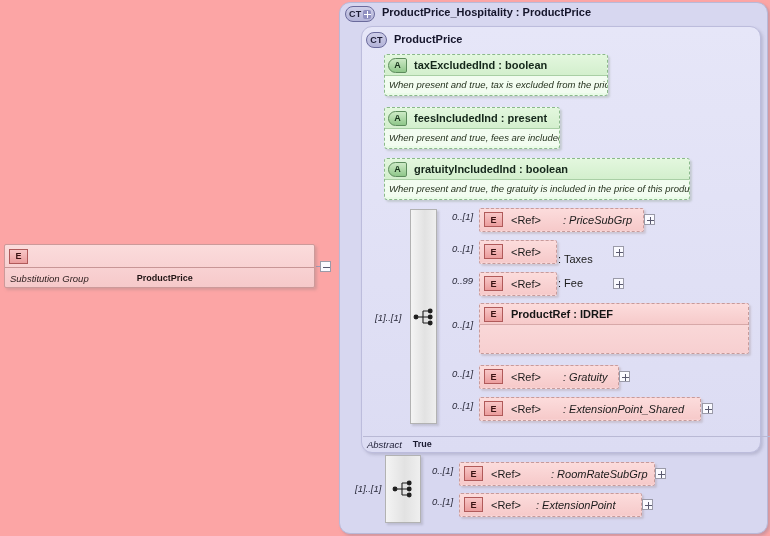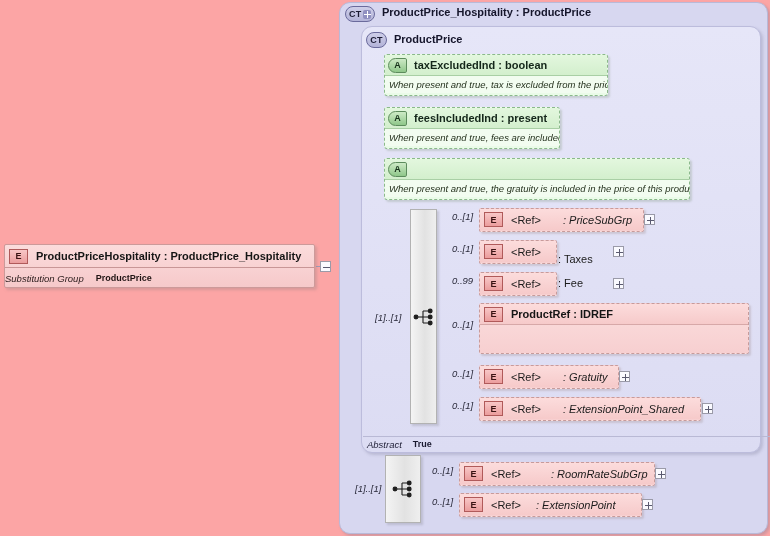--- a/index.html
+++ b/index.html
@@ -168,22 +168,24 @@
     border: 1px solid #cc9a9a;
     border-radius: 2px;
     background-image: linear-gradient(to bottom, #fbdcdc 0%, #f6c9ca 100%);
     box-shadow: 2px 2px 3px rgba(150,130,130,.35);
     overflow: hidden;
   }
   .el-root .el-head { height: 23px; background: transparent; border-bottom: 1px solid #c89696; }
   .el-root-foot {
     height: 20px;
     display: flex; align-items: center;
+    padding-left: 5px;
     font-size: 9.5px;
     background: transparent;
+    gap: 36px;
   }
   .sg-label { font-style: italic; color: #2a1c1c; }
   .sg-value { margin-left: 12px; font-weight: bold; color: #201414; font-style: normal; font-size: 9px; }
 
   
   .card {
     position: absolute;
     font-size: 9.5px; font-style: italic;
     color: #2a2a3a;
     white-space: nowrap;
@@ -289,20 +291,21 @@
     <div class="attr-head">
       <span class="badge-a">A</span>
       <span class="attr-name">feesIncludedInd : present</span>
     </div>
     <div class="attr-doc">When present and true, fees are included.</div>
   </div>
 
   <div class="attr-box" style="left:384px; top:158px; width:306px; height:42px;">
     <div class="attr-head">
       <span class="badge-a">A</span>
+      <span class="attr-name">gratuityIncludedInd : boolean</span>
     </div>
     <div class="attr-doc">When present and true, the gratuity is included in the price of this product.</div>
   </div>
 
   <div class="seq" style="left:410px; top:209px; width:27px; height:215px;">
     <svg width="22" height="18" viewBox="0 0 22 18">
       <g stroke="#1d1d1d" stroke-width="1.1" fill="#1d1d1d">
         <circle cx="3" cy="9" r="1.9"></circle>
         <path d="M5 9 H10" fill="none"></path>
         <path d="M10 3 V15" fill="none"></path>
@@ -409,21 +412,20 @@
       <span class="badge-e">E</span>
       <span class="el-ref">&lt;Ref&gt;</span>
       <span class="el-type" style="margin-left:15px;">: ExtensionPoint</span>
     </div>
   </div>
   <div class="tog plus" style="left:642px; top:499px;"></div>
 
   <div class="el-root">
     <div class="el-head">
       <span class="badge-e">E</span>
-      <span class="el-name">ProductPriceHospitality : ProductPrice_Hospitality</span>
     </div>
     <div class="el-root-foot">
       <span class="sg-label">Substitution Group</span>
       <span class="sg-value">ProductPrice</span>
     </div>
   </div>
   <div class="tog" style="left:320px; top:261px;"></div>
 
 </div>
 

